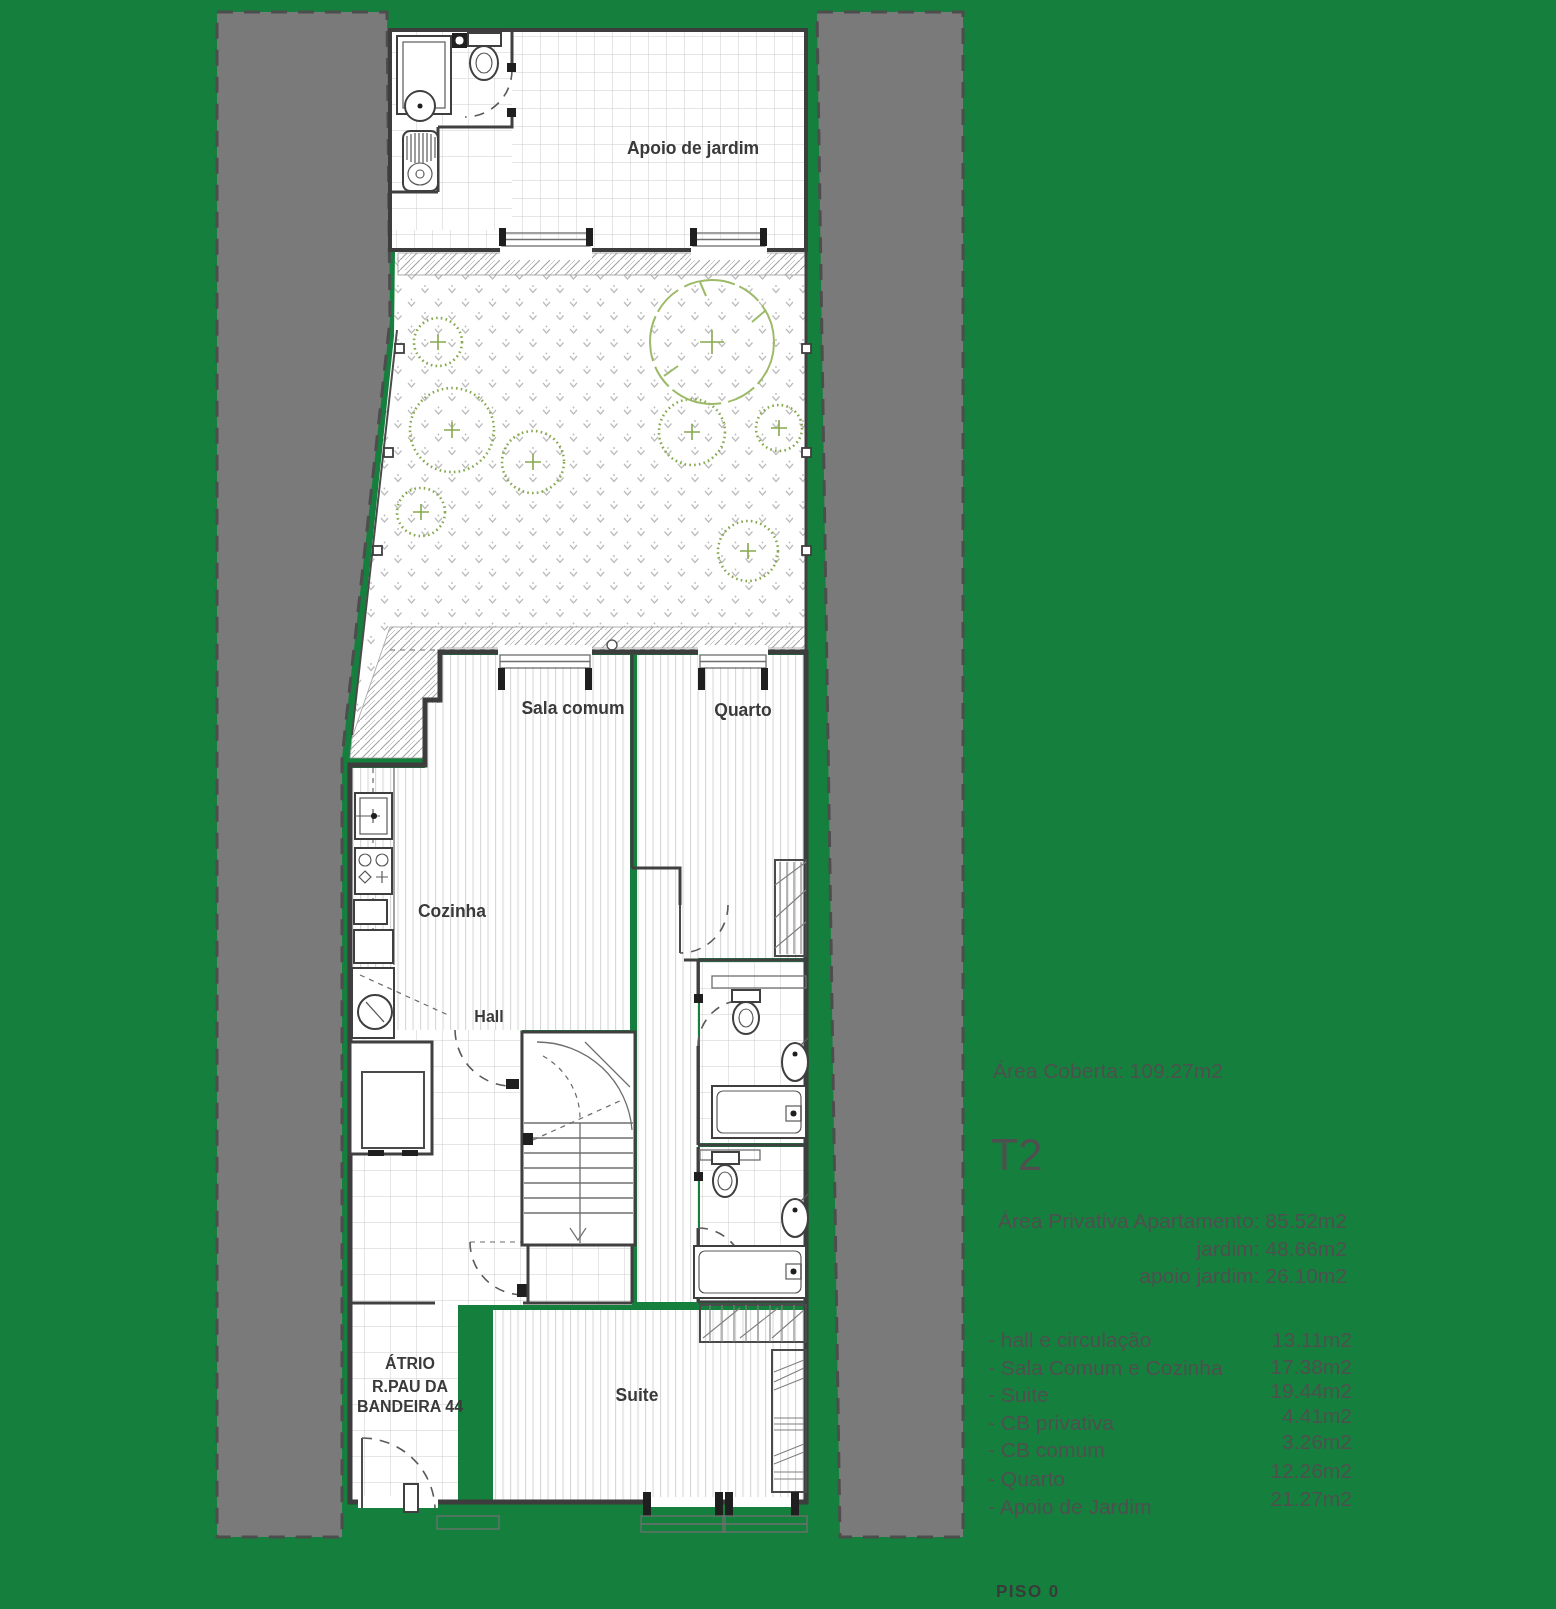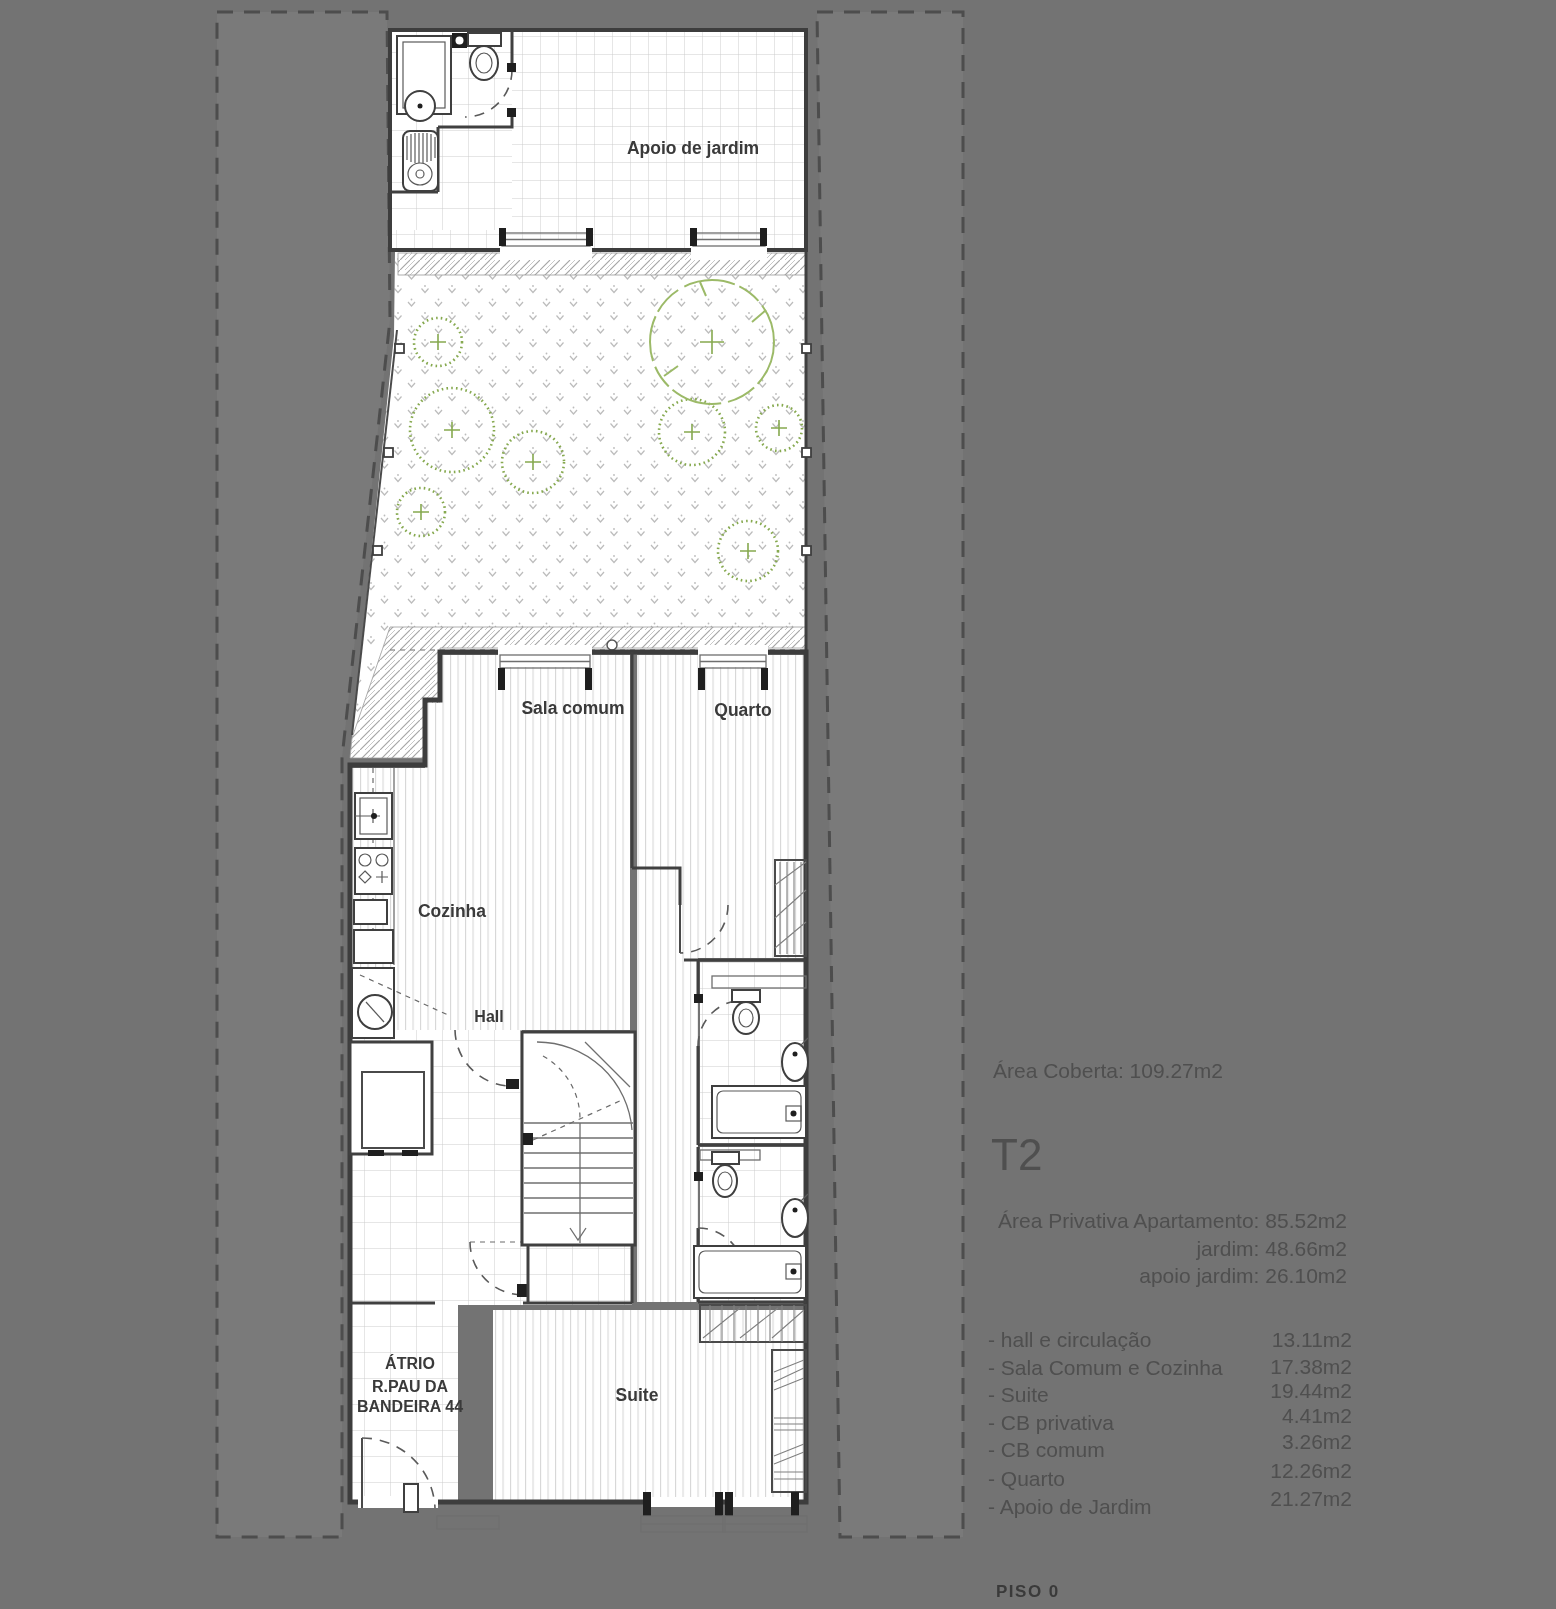--- a/index.html
+++ b/index.html
@@ -1,16 +1,16 @@
 <!DOCTYPE html>
 <html><head>
 <meta charset="utf-8">
 <style>
   html,body{margin:0;padding:0;background:#ffffff;}
-  #page{position:relative;width:1556px;height:1609px;background:#737373;overflow:hidden;
+  #page{position:relative;width:1556px;height:1609px;background:#15803d;overflow:hidden;
         font-family:"Liberation Sans",sans-serif;}
   svg{position:absolute;left:0;top:0;}
   
   .w5{stroke:#3d3d3d;stroke-width:5;fill:none;stroke-linejoin:miter;}
   .w4{stroke:#3d3d3d;stroke-width:4;fill:none;}
   .w3{stroke:#404040;stroke-width:3;fill:none;}
   .w2{stroke:#4a4a4a;stroke-width:2;fill:none;}
   .t{stroke:#6f6f6f;stroke-width:1.3;fill:none;}
   .dash{stroke:#5a5a5a;stroke-width:1.6;fill:none;stroke-dasharray:10 8;}
   .dashT{stroke:#6a6a6a;stroke-width:1.2;fill:none;stroke-dasharray:5 5;}

